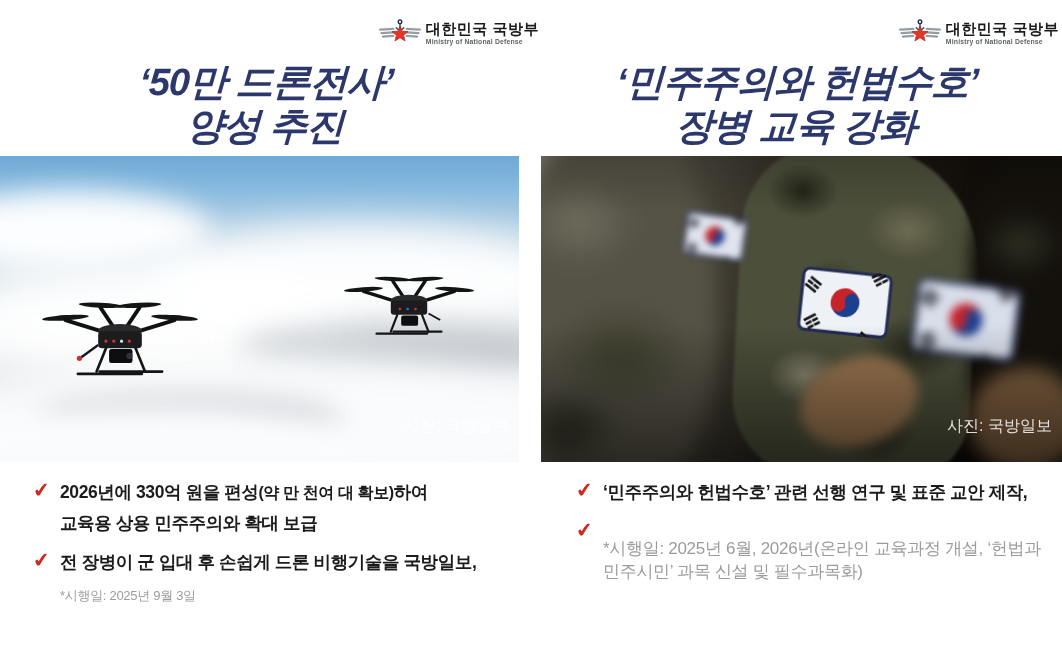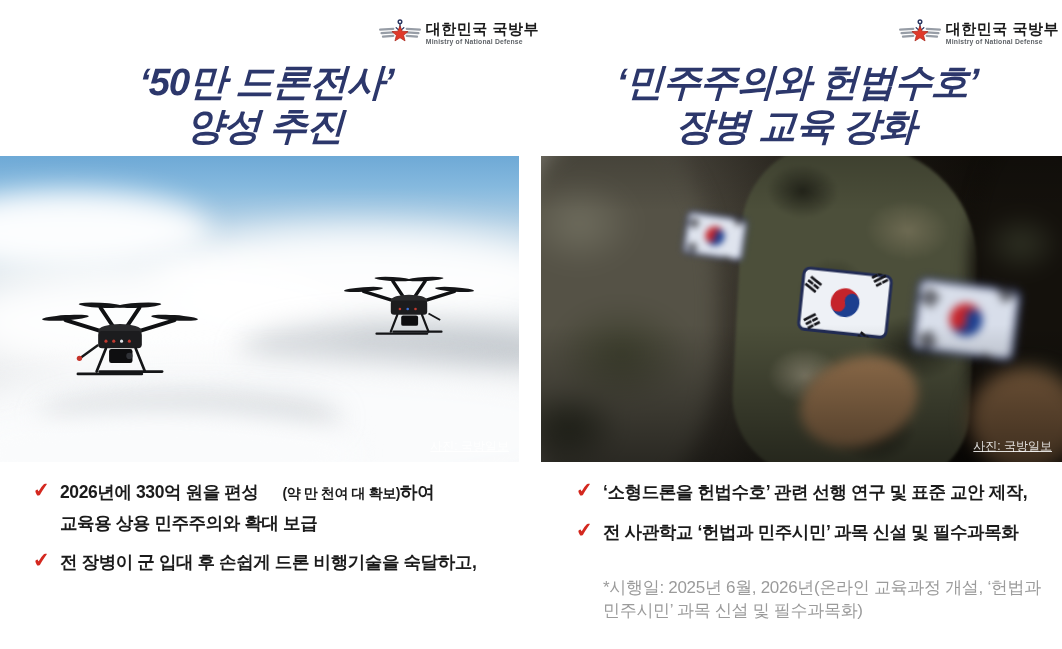--- a/index.html
+++ b/index.html
@@ -20,22 +20,22 @@
 
   
   .title { position:absolute; top:60px; left:0; right:0; text-align:center;
            color:#2c376b; font-weight:900; font-size:38px; line-height:44px;
            letter-spacing:-1px; font-style:italic; transform:skewX(-2deg); }
 
   
   .photo { position:absolute; top:156px; height:306px; overflow:hidden; }
   .panel.left .photo { left:0; width:519px; }
   .panel.right .photo { left:10px; width:521px; }
-  .credit { position:absolute; right:10px; bottom:7px; font-size:12px;
-            color:rgba(255,255,255,.85); letter-spacing:0; z-index:9;text-decoration:underline; }
+  .credit { position:absolute; right:10px; bottom:25px; font-size:16px;
+            color:rgba(255,255,255,.85); letter-spacing:0; z-index:9; }
 
   
   .sky { position:absolute; inset:0;
          background:linear-gradient(180deg,#6ea9d6 0%,#85b9de 10%,#b9d3e6 24%,#dfe7ec 40%,#eceef0 62%,#e7e9eb 100%); }
   .blob { position:absolute; border-radius:50%; }
   .cl1 { left:-70px; top:35px;  width:280px; height:80px;  background:rgba(255,255,255,.95); filter:blur(14px); }
   .cl2 { left:150px; top:70px;  width:420px; height:110px; background:rgba(255,255,255,.92); filter:blur(18px); }
   .cl3 { left:-40px; top:110px; width:400px; height:110px; background:rgba(255,255,255,.92); filter:blur(18px); }
   .cg1 { left:240px; top:165px; width:320px; height:60px;  background:rgba(140,150,160,.40); filter:blur(14px); }
   .cl4 { left:-60px; top:200px; width:680px; height:150px; background:rgba(250,251,252,.97); filter:blur(16px); }
@@ -75,21 +75,21 @@
       background:linear-gradient(180deg,rgba(0,0,0,.18) 0%,rgba(0,0,0,0) 18%,rgba(0,0,0,0) 55%,rgba(0,0,0,.5) 100%); }
 
   
   .bullets { position:absolute; top:477px; }
   .panel.left .bullets { left:33px; width:486px; }
   .panel.right .bullets { left:45px; width:486px; }
   .bullet { position:relative; padding-left:27px; margin-bottom:9px;
             font-size:17.5px; font-weight:600; color:#1b1b1b; line-height:30px; letter-spacing:-.4px; }
   .check { position:absolute; left:0; top:-2px; font-size:20px; color:#d4281f; font-style:normal;
            transform:rotate(-6deg); }
-  .small { font-size:14px;margin-left:24px; }
+  .small { font-size:16px; }
   .footnote { margin-left:27px; color:#9b9b9b; letter-spacing:-.3px; margin-top:1px; }
   .panel.left  .footnote { font-size:13px; }
   .panel.right .footnote { font-size:17px;margin-top:29px; }
 </style>
 </head>
 <body>
 
 <div class="canvas">
 
   <div class="panel left">
@@ -199,22 +199,23 @@
     </div>
 
     <div class="bullets">
       <div class="bullet">
         <span class="check">✔</span>
         <div><span>2026년에 330억 원을 편성</span><span class="small">(약 만 천여 대 확보)</span><span>하여</span></div>
         <div>교육용 상용 민주주의와 확대 보급</div>
       </div>
       <div class="bullet">
         <span class="check">✔</span>
-        <div><span>전 장병이 군 입대 후 손쉽게 드론 비행기술을 숙달하고,</span><span class="small"></span><span></span></div>
-      </div>
+        <div><span>전 장병이 군 입대 후 손쉽게 드론 비행기술을 국방일보,</span><span class="small"></span><span></span></div>
+      </div>
+      <div class="footnote">*시행일: 2025년 9월 3일</div>
     </div>
   </div>
 
   <div class="panel right">
 
     <div class="logo">
       <svg viewBox="0 0 60 44">
         <g fill="#979da6">
           <rect x="0" y="15" width="22" height="3.2" rx="1.6" transform="rotate(-4 11 16)"></rect>
           <rect x="2" y="20" width="20" height="3.2" rx="1.6" transform="rotate(-4 12 21)"></rect>
@@ -353,23 +354,22 @@
         </g>
       </svg>
 
       <div class="vignette"></div>
       <div class="credit">사진: 국방일보</div>
     </div>
 
     <div class="bullets">
       <div class="bullet">
         <span class="check">✔</span>
-        <div><span>‘소형드론을 헌법수호’ 관련 선행 연구 및 표준 교안 제작,</span><span class="small"></span><span></span></div>
+        <div><span>‘민주주의와 헌법수호’ 관련 선행 연구 및 표준 교안 제작,</span><span class="small"></span><span></span></div>
       </div>
       <div class="bullet">
         <span class="check">✔</span>
-        <div>전 사관학교 ‘헌법과 민주시민’ 과목 신설 및 필수과목화</div>
       </div>
       <div class="footnote">*시행일: 2025년 6월, 2026년(온라인 교육과정 개설, ‘헌법과 민주시민’ 과목 신설 및 필수과목화)</div>
     </div>
   </div>
 
 </div>
 
 </body></html>

